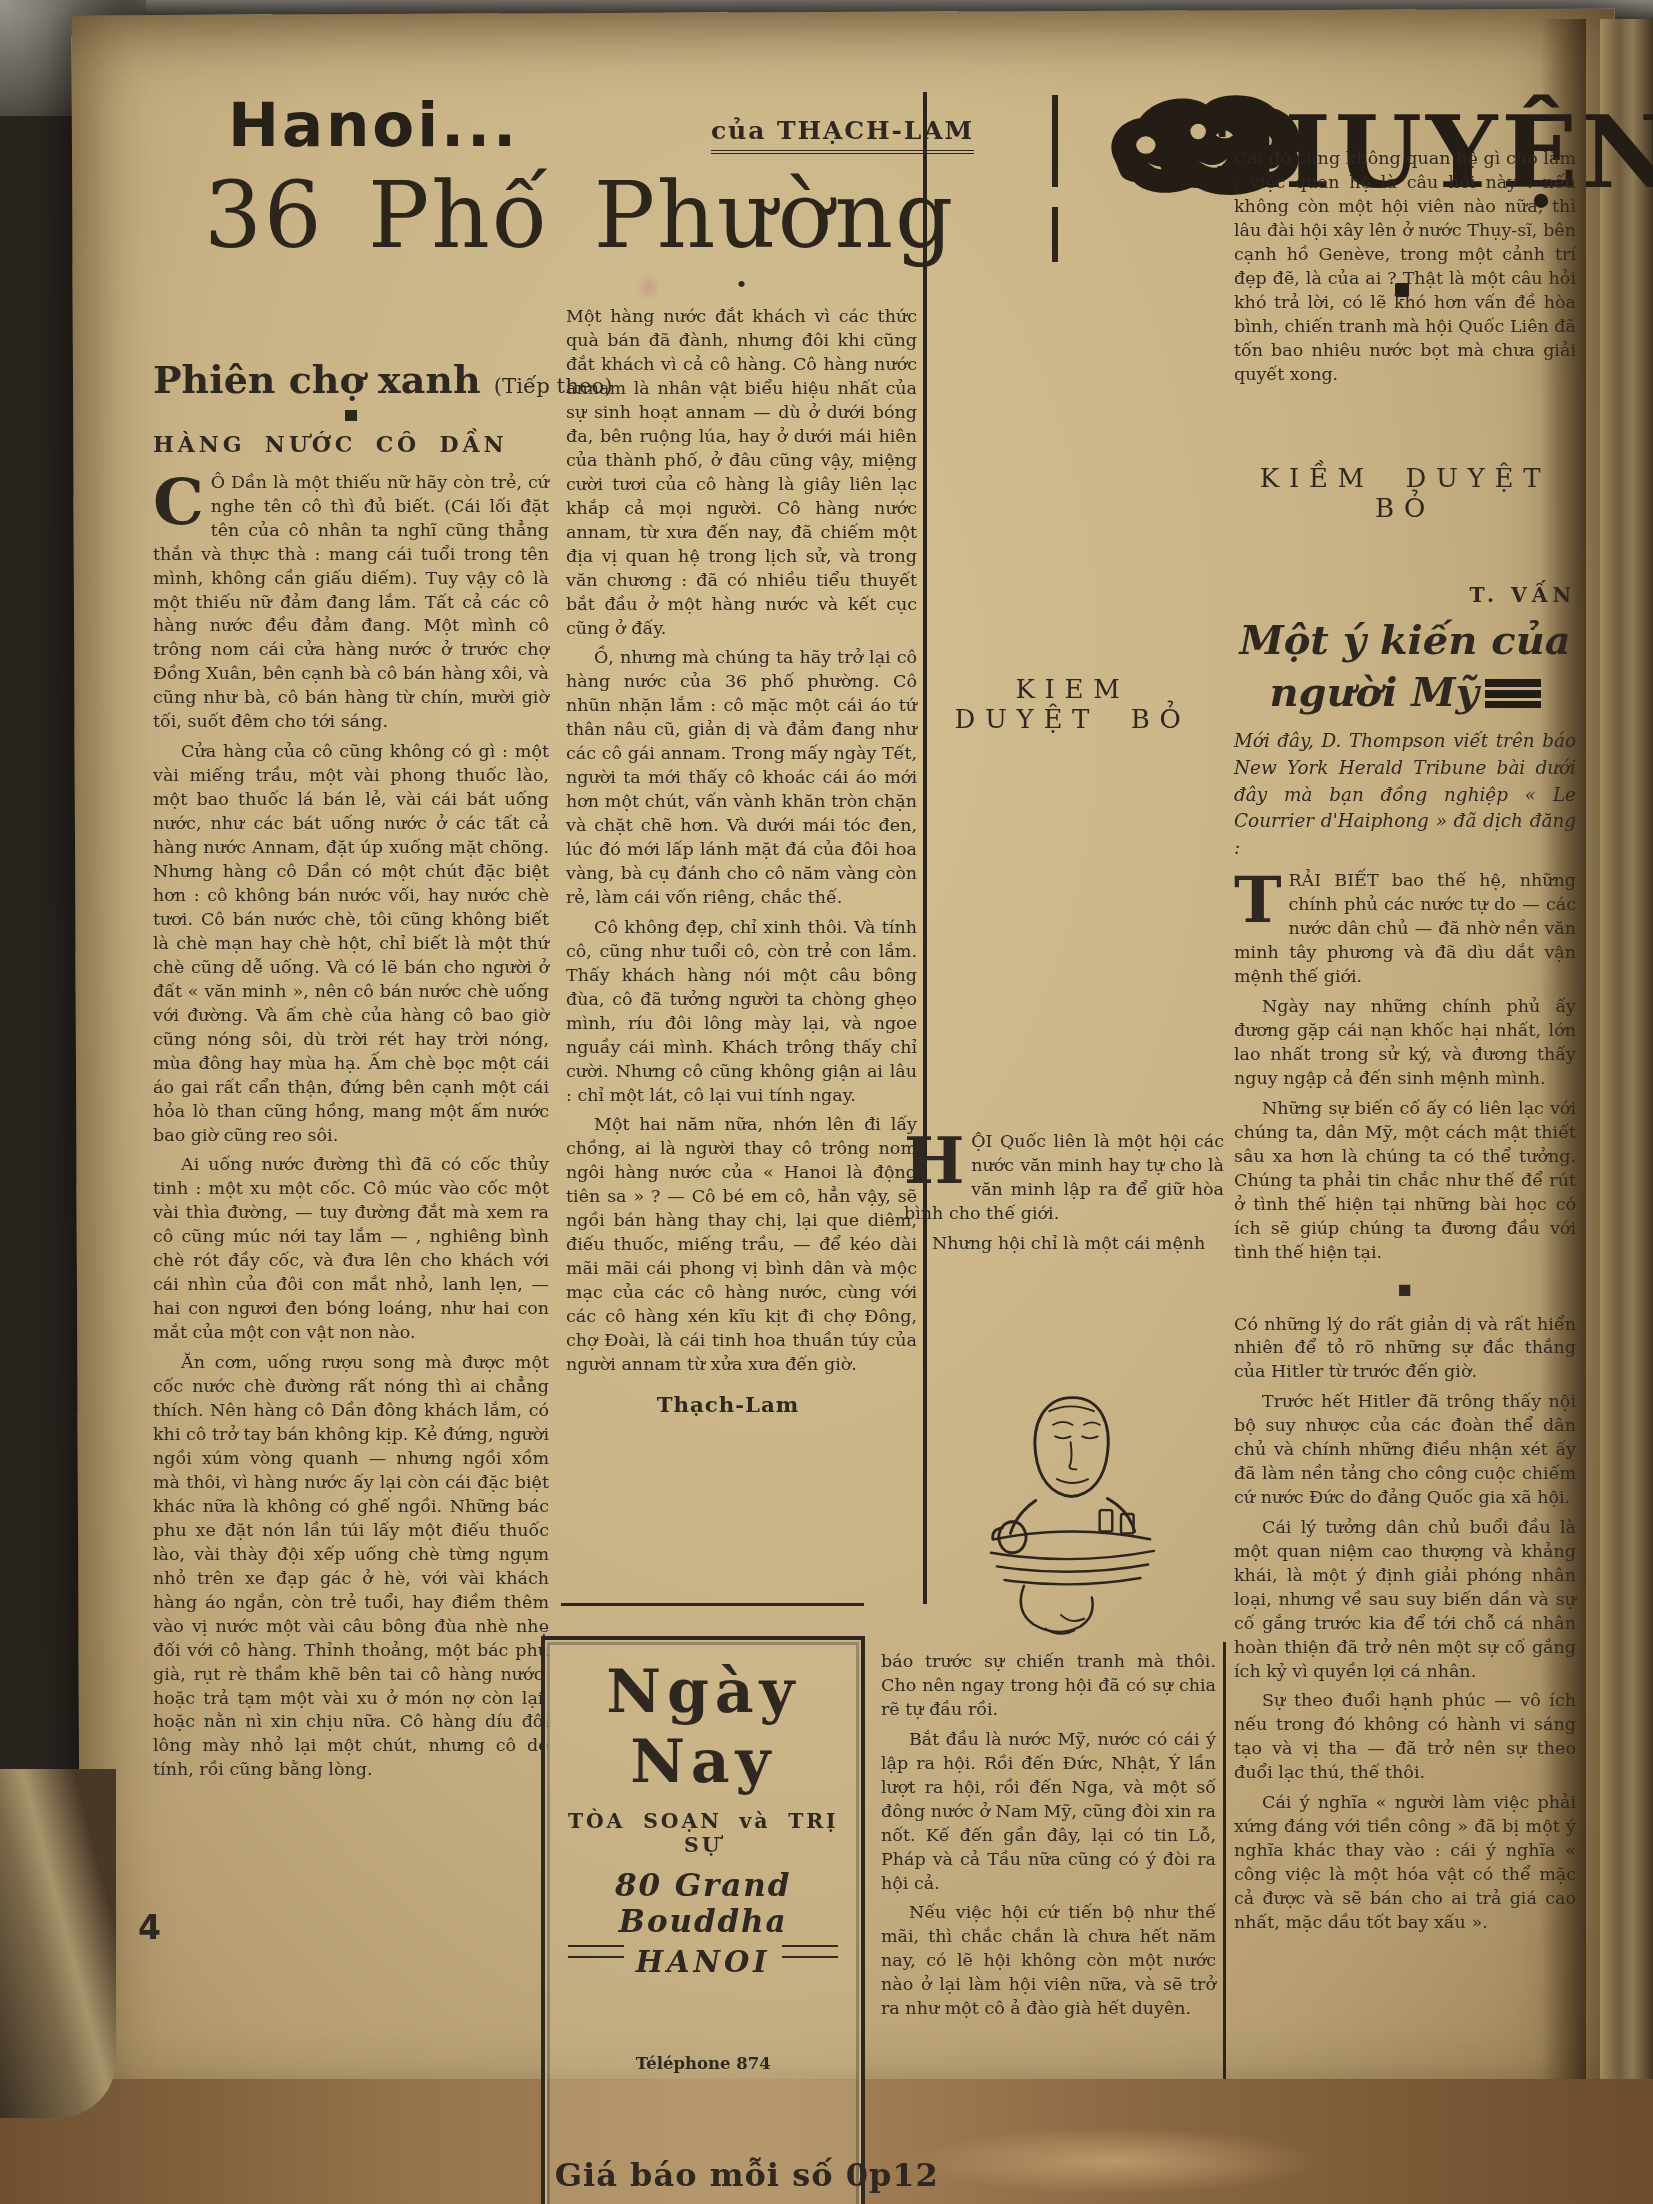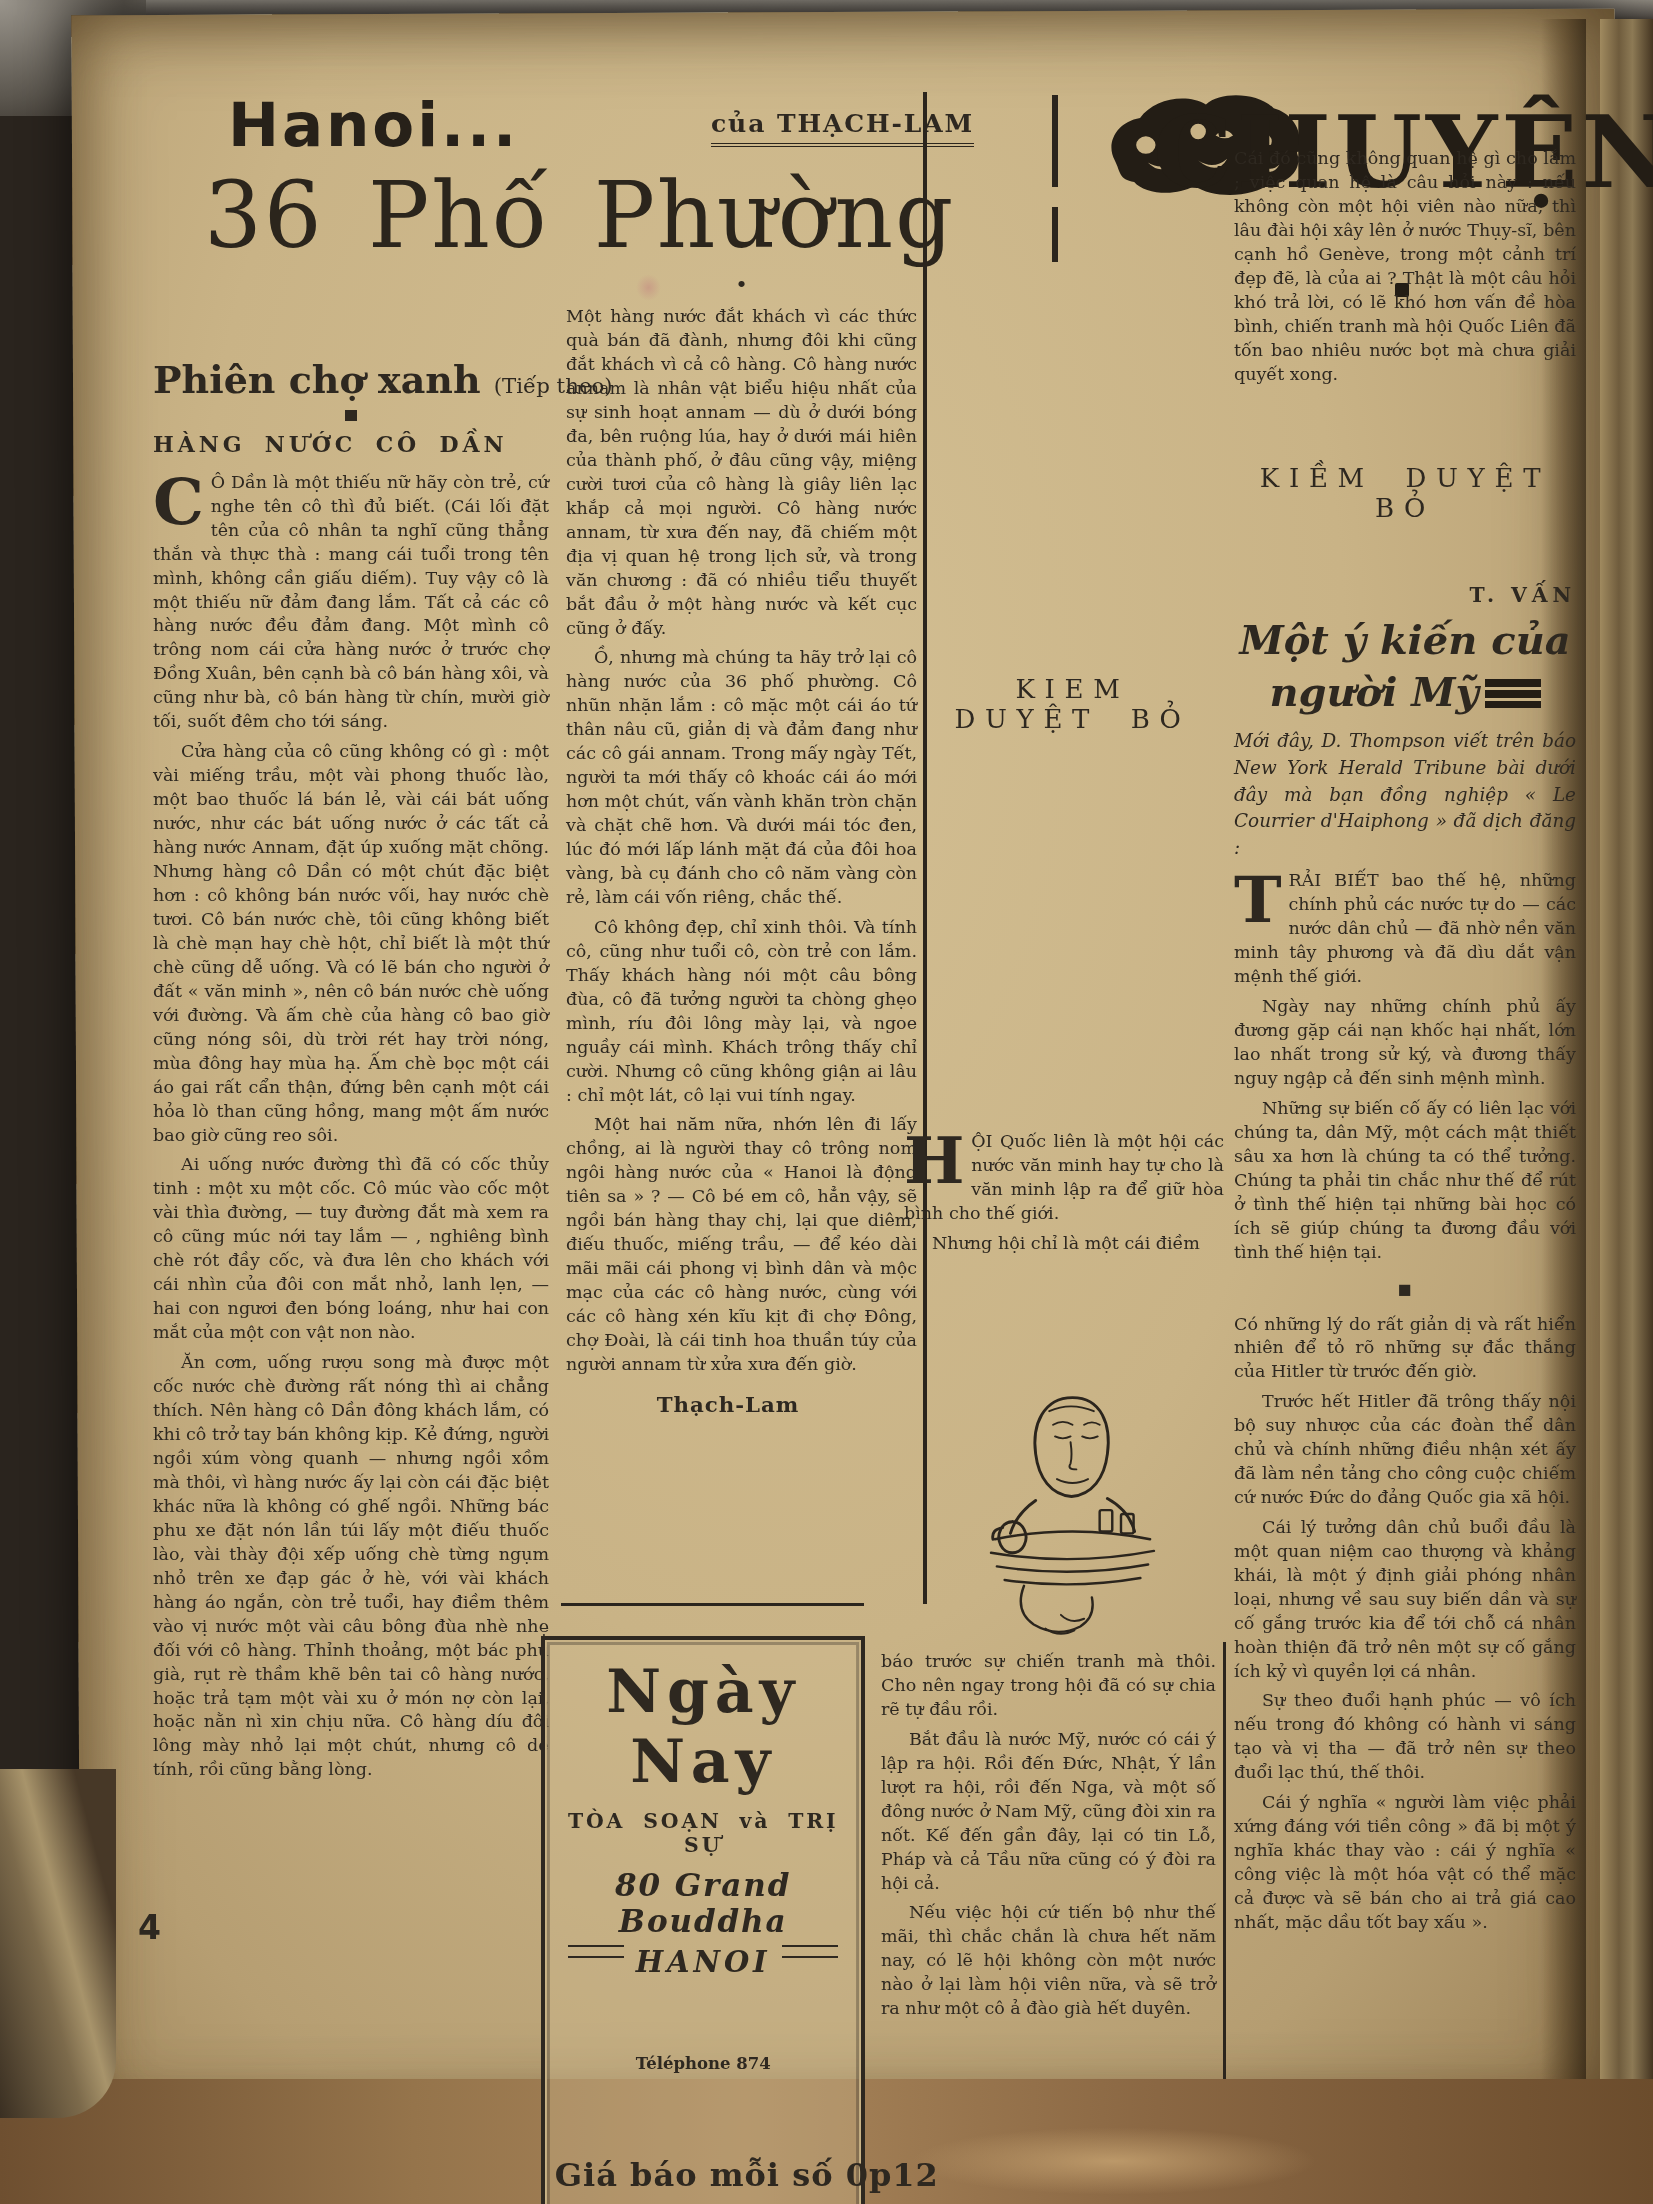--- a/index.html
+++ b/index.html
@@ -80,21 +80,21 @@
   <div class="cloth-corner"></div>
   <div class="paper"></div>
   <div class="fold"></div>
   <div class="edge-strips"></div>
   <div class="wood"></div>
   <div class="wood-glare"></div>
   <div class="page-stack-left"></div>
   <div class="stain" style="left:636px;top:274px;width:25px;height:27px;background:radial-gradient(#c99e86,#c9b38600 70%);"></div>
 
   <div class="abs sans title-hanoi" style="left:228px;top:89px;">Hanoi...</div>
-  <div class="abs serif byline" style="left:711px;top:109px;">của THẠCH-LAM</div>
+  <div class="abs serif byline" style="left:711px;top:116px;">của THẠCH-LAM</div>
   <div class="abs dash-v" style="left:1052px;top:95px;height:167px;"></div>
 
   <svg class="abs" style="left:1097px;top:85px;" width="212" height="124" viewBox="0 0 218 128">
     <path fill="#231d15" d="M18,78 C8,60 20,38 44,34 C58,14 92,8 112,20 C128,6 166,8 182,24 C204,30 214,52 206,70 C212,86 198,102 178,102 C160,116 120,118 100,104 C80,116 48,112 38,100 C22,98 24,90 18,78 Z"></path>
     <path fill="#c9b386" d="M40,62 a10,9 0 1,0 20,0 a10,9 0 1,0 -20,0 Z M52,80 q14,8 26,0 q-12,14 -26,0 Z"></path>
     <path fill="#c9b386" d="M96,48 a8,8 0 1,0 16,0 a8,8 0 1,0 -16,0 Z M122,52 q10,-10 18,0 q-8,6 -18,0 Z M104,78 q16,10 30,-2 q-10,18 -30,2 Z"></path>
     <path fill="#c9b386" d="M162,58 a9,8 0 1,0 18,0 a9,8 0 1,0 -18,0 Z M168,84 q12,6 20,-2 q-8,14 -20,2 Z"></path>
   </svg>
 
   <div class="abs serif title-chuyen" style="left:1153px;top:93px;">CHUYỆN</div>
@@ -152,21 +152,21 @@
     <div class="ad-small">Mandat và thư xin gửi cho :</div>
 
   </div>
 
   <div class="abs censor" style="left:932px;top:674px;width:281px;">KIEM DUYỆT BỎ</div>
 
   <div class="abs" style="left:904px;top:1130px;width:320px;">
     <p class="para first">
       <span class="dropcap">H</span><span>ỘI Quốc liên là một hội các nước văn minh hay tự cho là văn minh lập ra để giữ hòa bình cho thế giới.</span>
     </p>
-    <p class="para">Nhưng hội chỉ là một cái điềm</p>
+    <p class="para">Nhưng hội chỉ là một cái mệnh</p>
   </div>
 
   <svg class="abs" style="left:956px;top:1386px;" width="233" height="257" viewBox="0 0 240 265">
     <g fill="none" stroke="#2b251d" stroke-width="3" stroke-linecap="round">
       <path d="M120,12 C150,12 160,40 156,70 C153,95 140,112 119,114 C98,112 85,95 82,70 C78,40 90,12 120,12 Z"></path>
       <path d="M100,40 q10,-6 20,0 M132,40 q8,-5 16,0" stroke-width="2"></path>
       <path d="M102,52 q8,4 16,0 M130,52 q8,4 16,0" stroke-width="2"></path>
       <path d="M118,58 q2,14 0,22 q-4,6 6,6" stroke-width="2"></path>
       <path d="M104,96 q16,8 32,0" stroke-width="2"></path>
       <path d="M96,26 q22,-10 46,0" stroke-width="2"></path>

